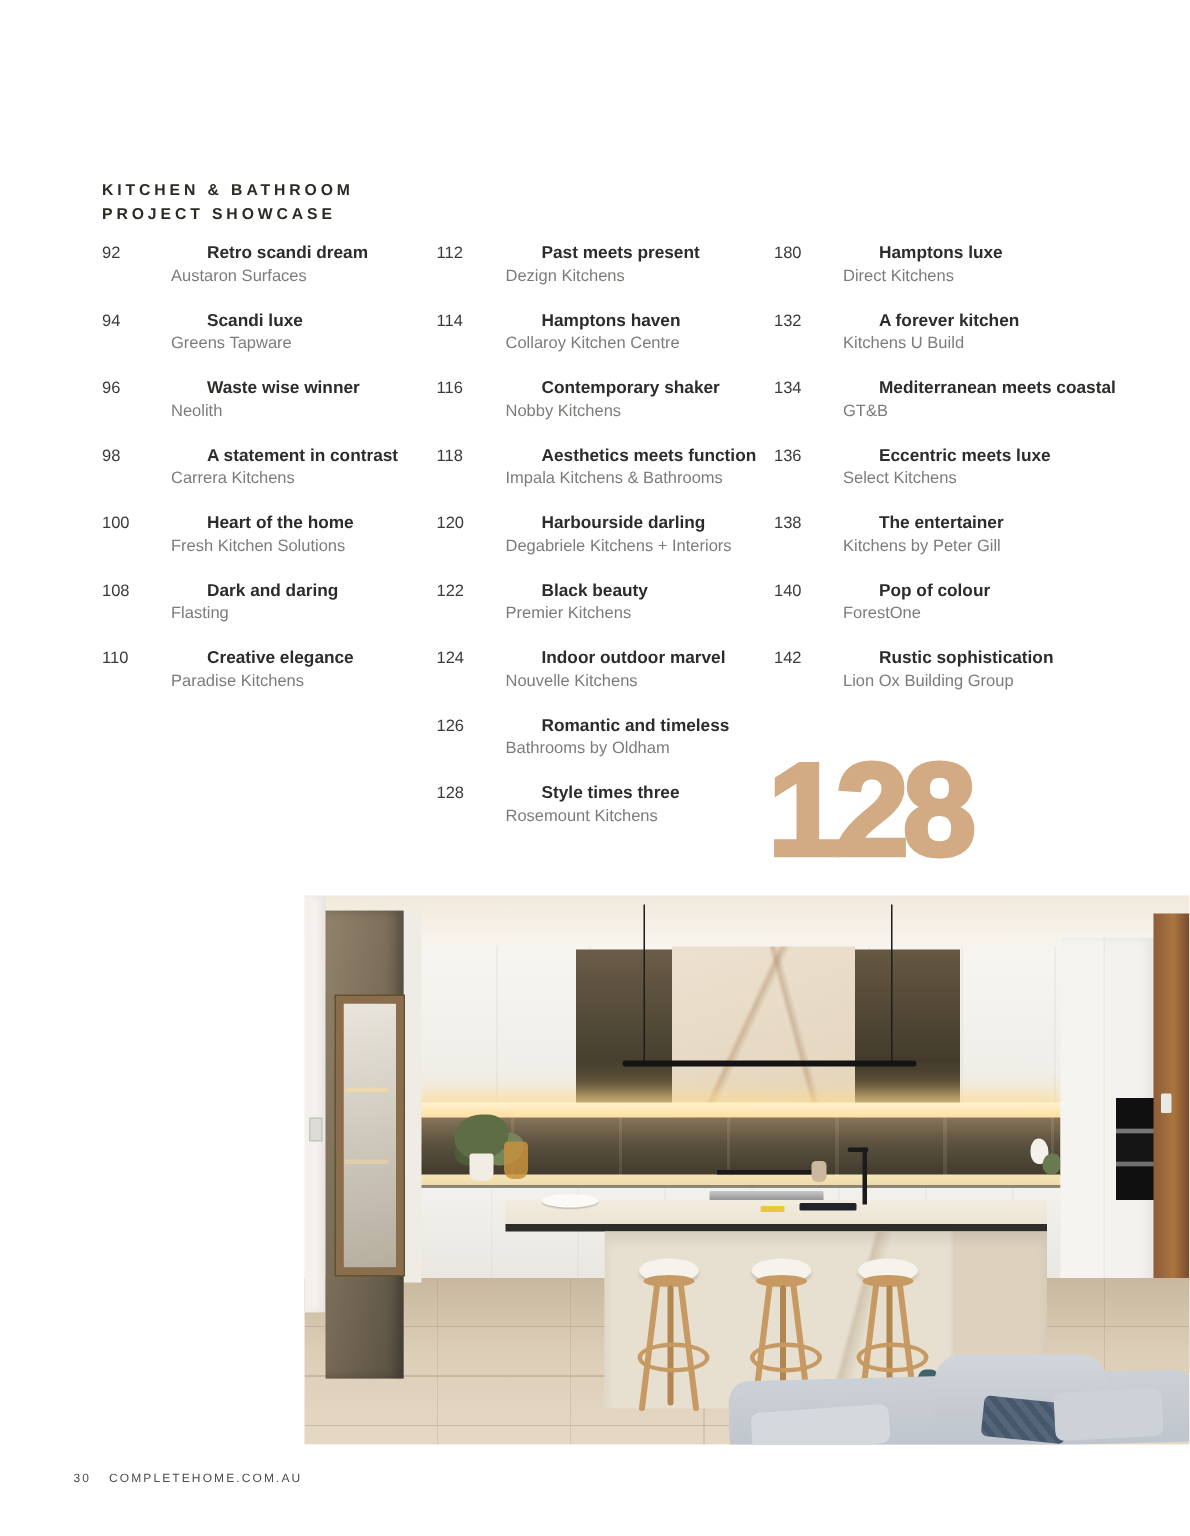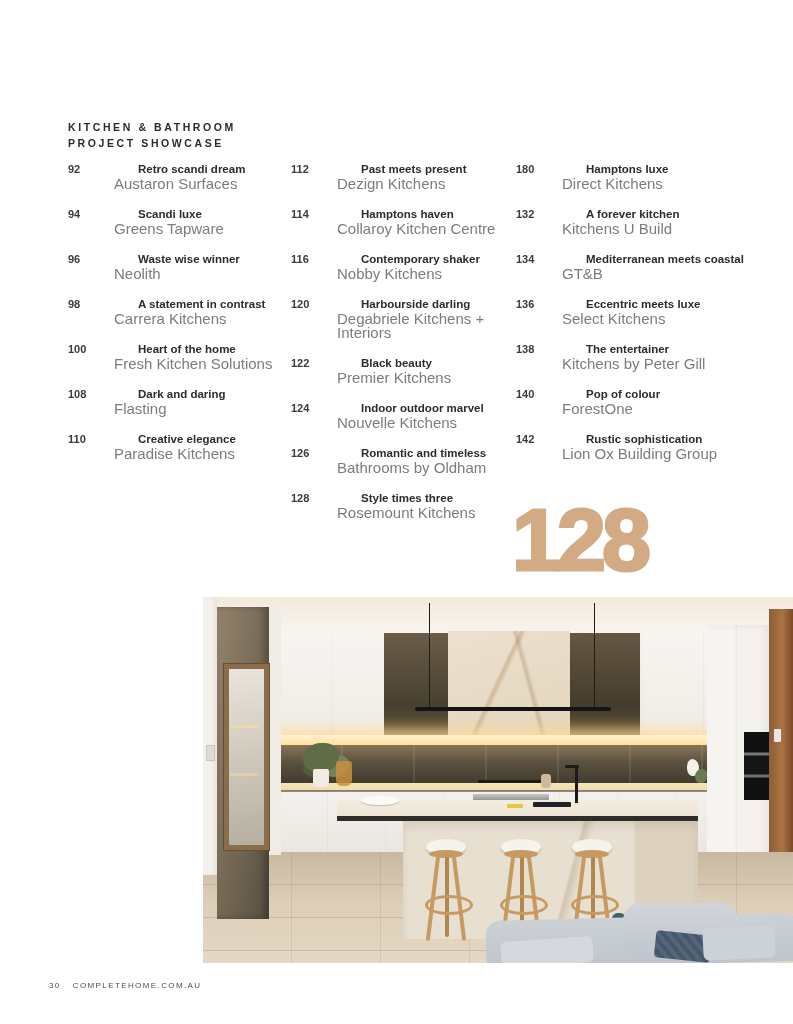--- a/index.html
+++ b/index.html
@@ -6,23 +6,23 @@
   body{
     width:793px;height:1024px;position:relative;background:#ffffff;overflow:hidden;
     font-family:"Liberation Sans","DejaVu Sans",sans-serif;
   }
   
   .header{position:absolute;left:68px;top:119px;color:#2d2a26;}
   .header .hline{font-size:10.5px;font-weight:bold;letter-spacing:2.6px;line-height:16px;}
   
   .toc-col{position:absolute;top:162px;}
   .entry{display:flex;margin-bottom:16px;}
-  .entry .num{width:46px;flex:0 0 46px;font-size:11px;font-weight:bold;color:#3c3b3a;line-height:14px;}
+  .entry .num{width:46px;flex:0 0 46px;font-size:11px;font-weight:normal;color:#3c3b3a;line-height:14px;}
   .etitle{font-size:11.5px;font-weight:bold;color:#2d2c2b;line-height:14px;padding-left:24px;}
-  .ecredit{font-size:15px;color:#7d7c7a;line-height:14px;margin-top:1px;}
+  .ecredit{font-size:11px;color:#7d7c7a;line-height:14px;margin-top:1px;}
   
   .feature-num{
     position:absolute;left:512px;top:496px;font-size:88px;line-height:88px;
     font-weight:bold;color:#d2ab84;letter-spacing:-4px;
     -webkit-text-stroke:3px #d2ab84;
   }
   
   .footer{position:absolute;left:49px;top:981px;display:flex;gap:12px;color:#4d4d4f;
     font-size:8px;letter-spacing:1.4px;}
   
@@ -112,20 +112,27 @@
         <div>
           <div class="etitle">Hamptons haven</div>
           <div class="ecredit">Collaroy Kitchen Centre</div>
         </div>
       </div>
       <div class="entry">
         <span class="num">116</span>
         <div>
           <div class="etitle">Contemporary shaker</div>
           <div class="ecredit">Nobby Kitchens</div>
+        </div>
+      </div>
+      <div class="entry">
+        <span class="num">118</span>
+        <div>
+          <div class="etitle">Aesthetics meets function</div>
+          <div class="ecredit">Impala Kitchens &amp; Bathrooms</div>
         </div>
       </div>
       <div class="entry">
         <span class="num">120</span>
         <div>
           <div class="etitle">Harbourside darling</div>
           <div class="ecredit">Degabriele Kitchens + Interiors</div>
         </div>
       </div>
       <div class="entry">

